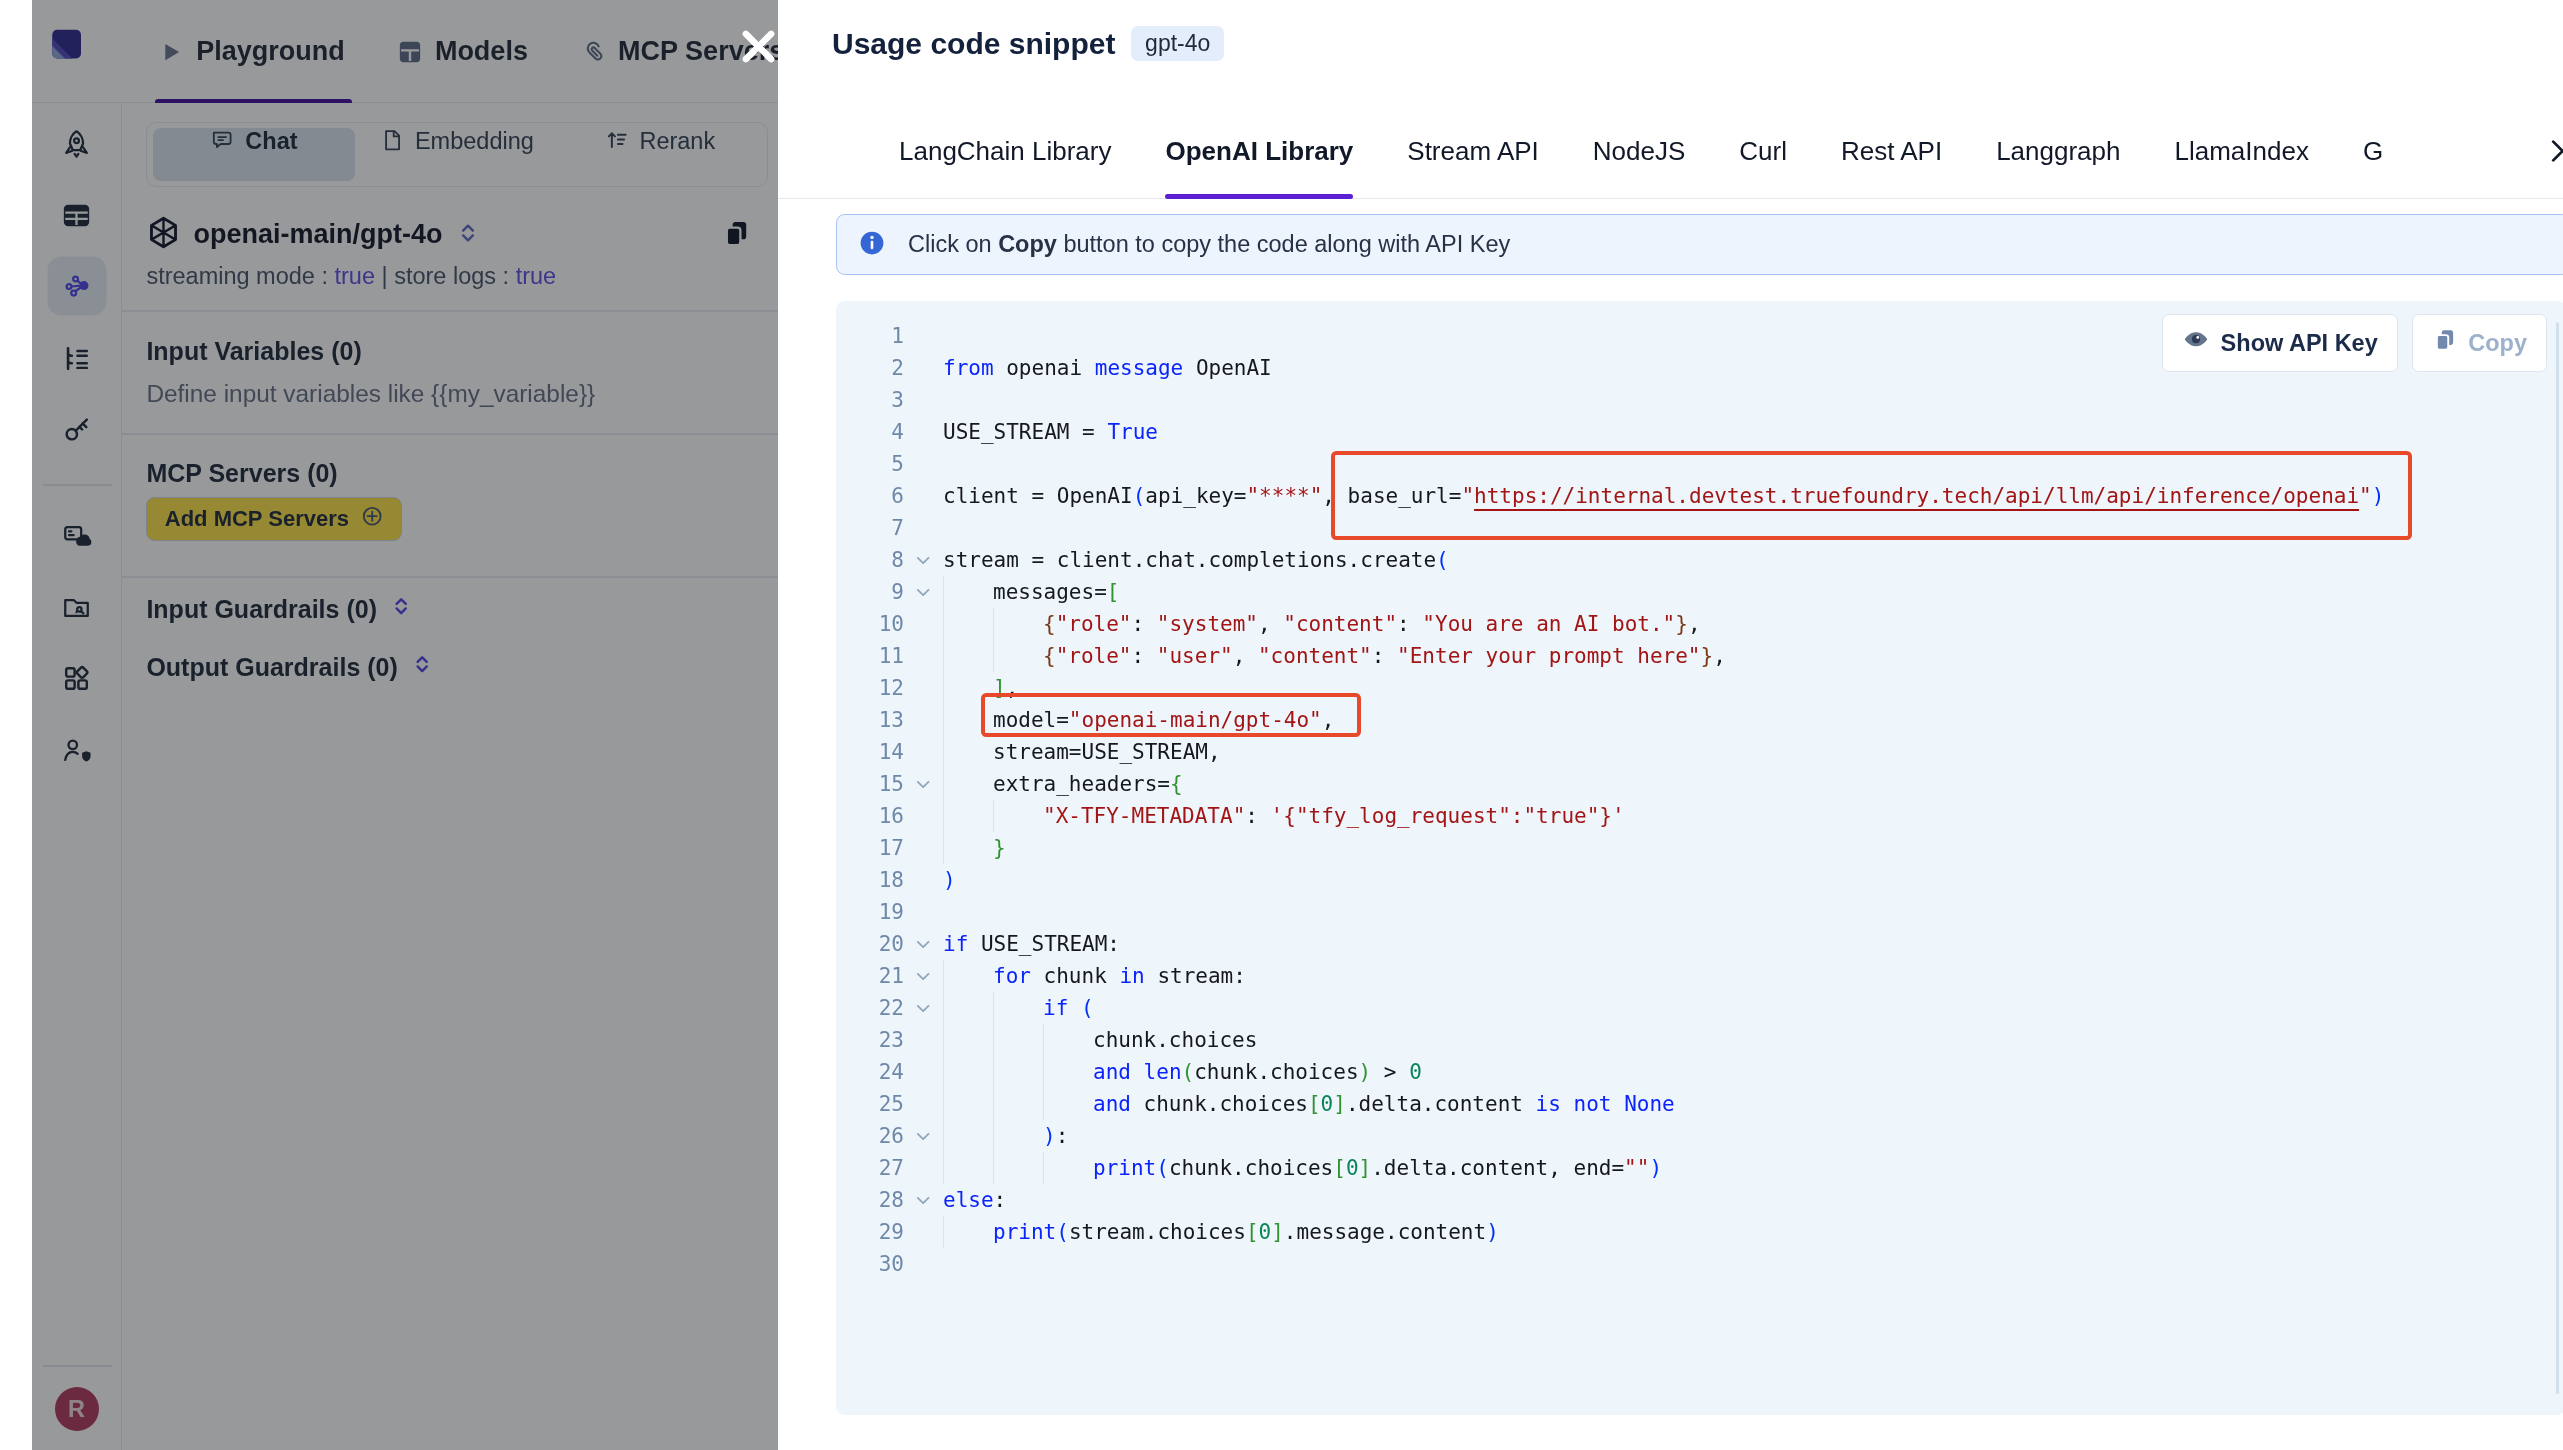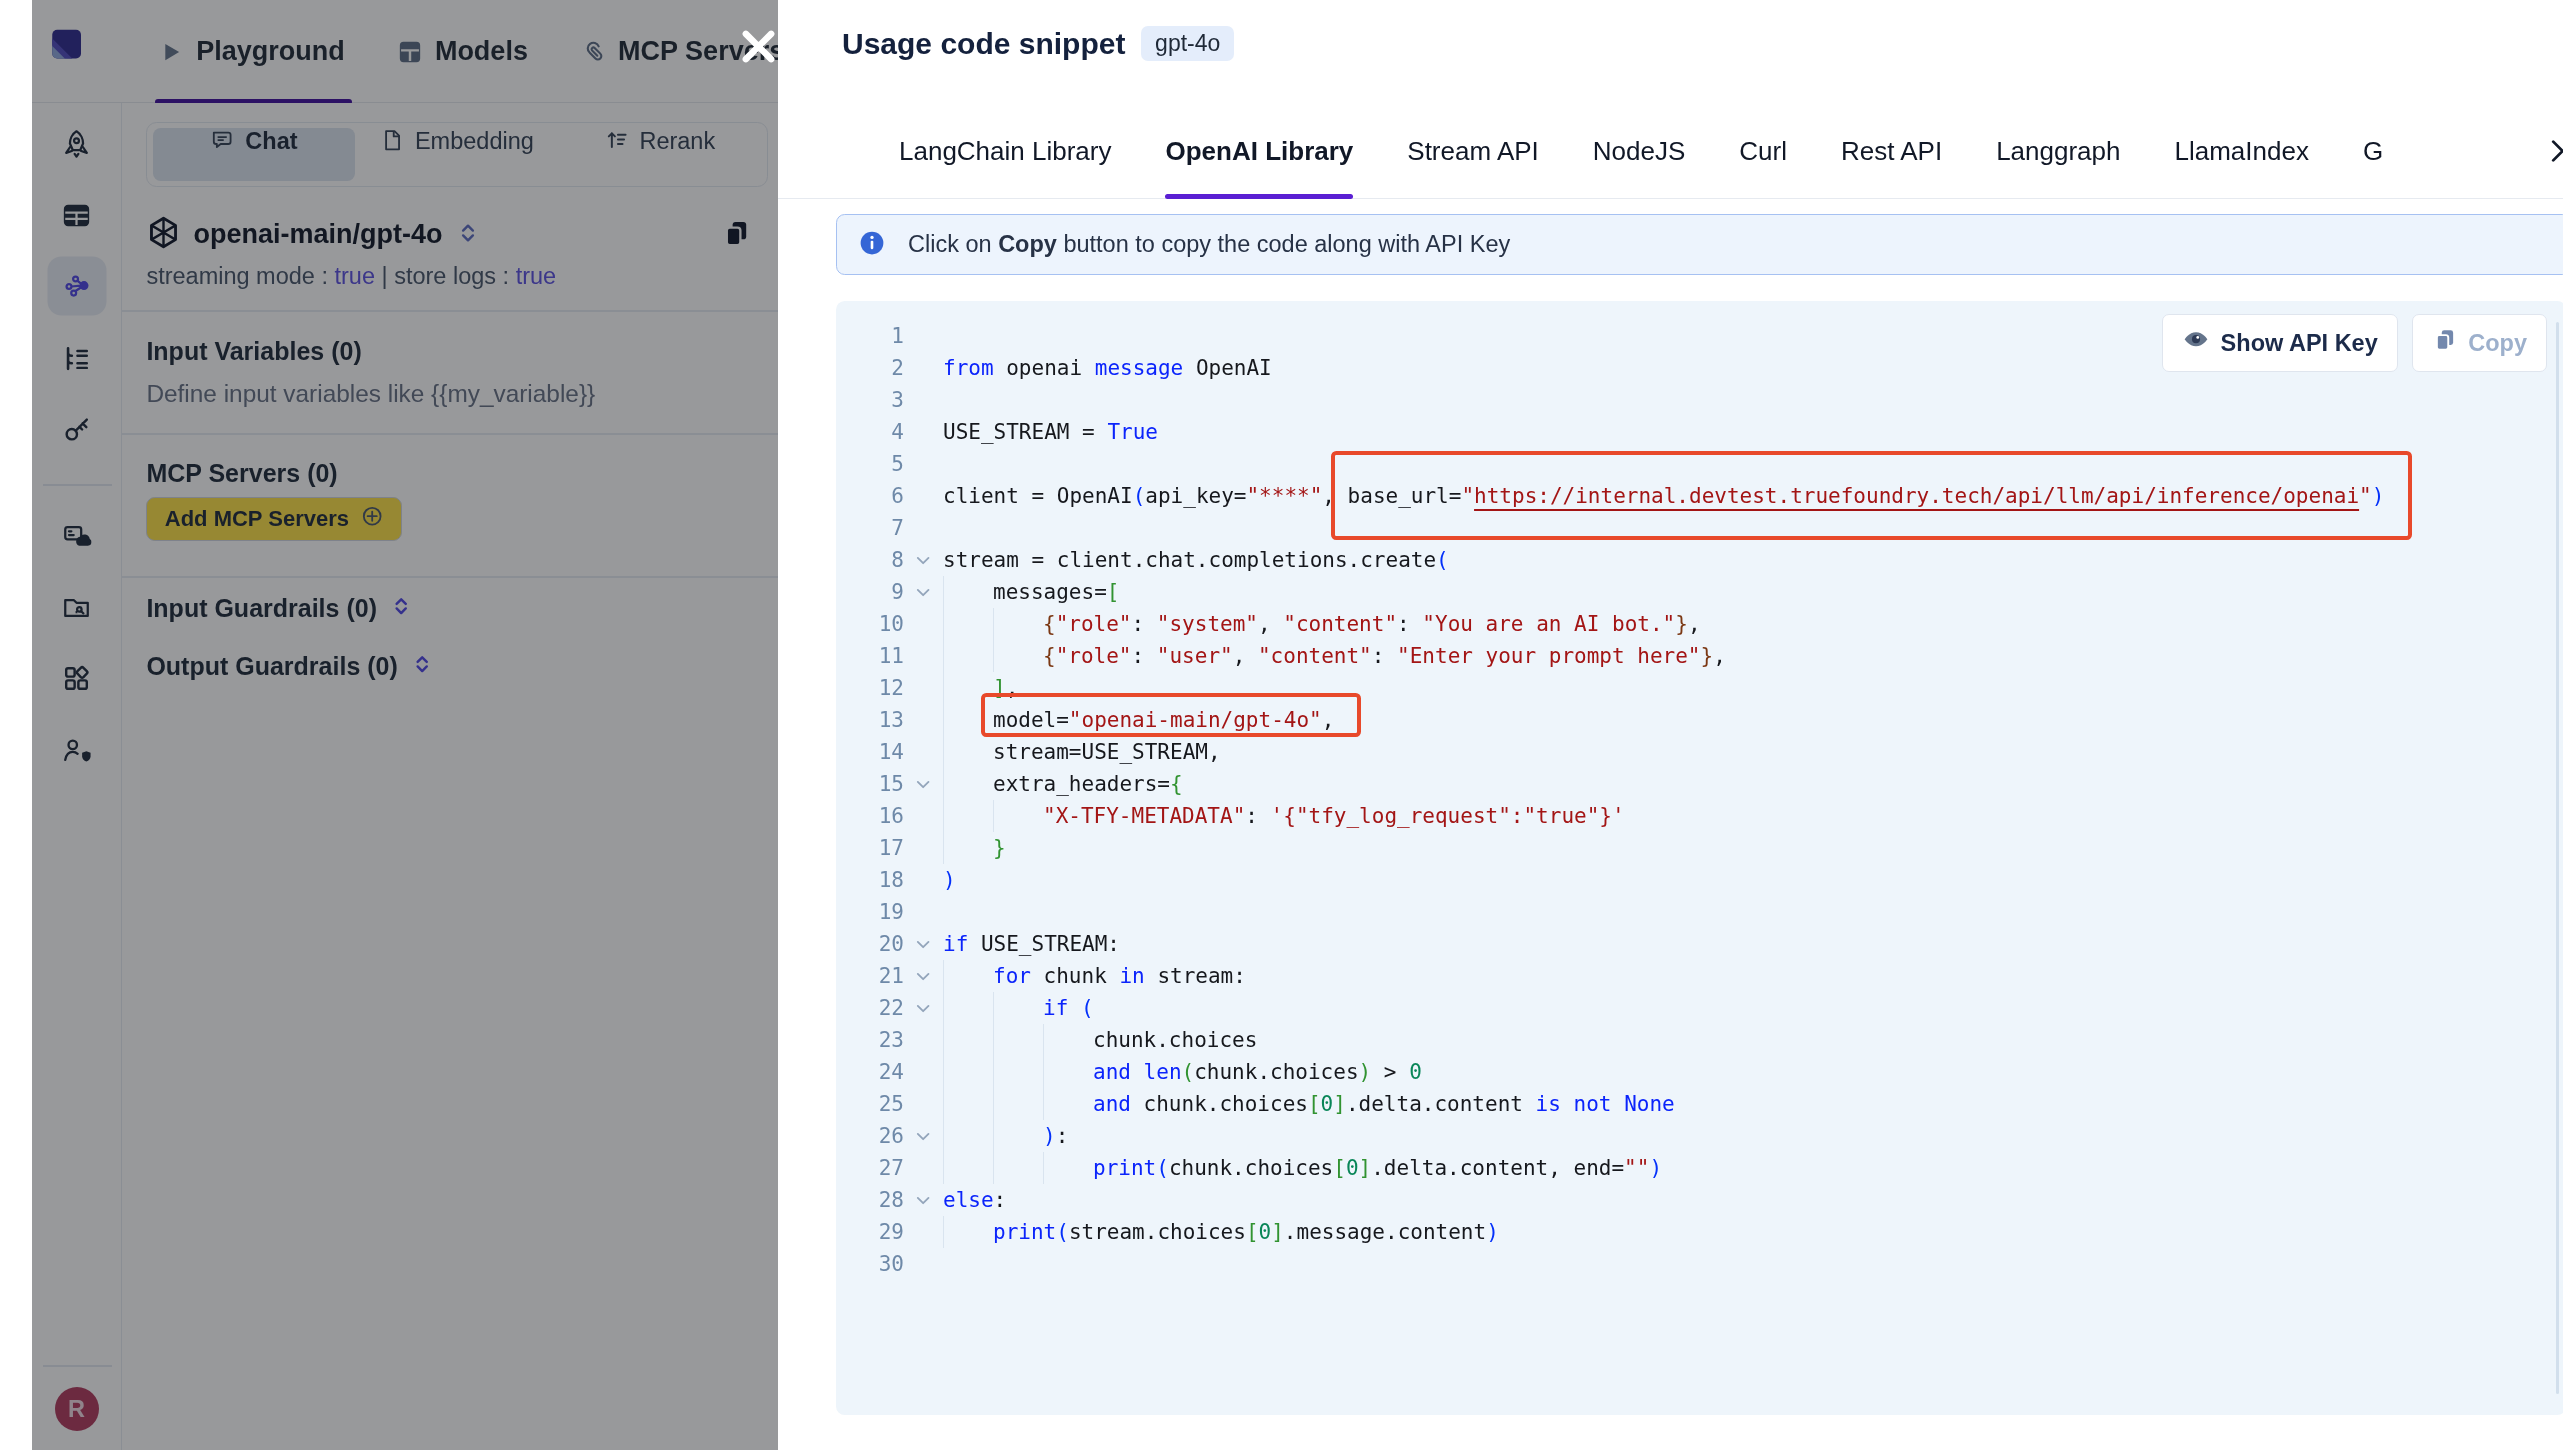--- a/index.html
+++ b/index.html
@@ -36,34 +36,34 @@
   .seg-item { flex:1; display:flex; align-items:flex-start; justify-content:center; gap:10.5px;
               font-size:23.5px; color:#334155; border-radius:7.8px; cursor:pointer; }
   .seg-item.active { background:#dce4ef; font-weight:600; color:#1e293b; }
   .model-row { position:absolute; left:24.4px; top:112px; display:flex; align-items:center; gap:12.2px; }
   .model-name { font-size:27px; font-weight:700; color:#101828; }
   .panel-copy { position:absolute; right:24.4px; top:113px; width:35px; height:38px; background:none; border:none; }
   .meta { position:absolute; left:24.4px; top:160px; font-size:23.5px; color:#475569; }
   .meta b { color:#5b50e0; font-weight:400; }
   .pdiv { position:absolute; left:0; right:0; height:1.7px; background:#e7ecf3; }
   .sec-title { position:absolute; left:24.4px; font-size:25px; font-weight:700; color:#1d2939;
-               display:flex; gap:12.2px; }
+               display:flex; align-items:center; gap:12.2px; }
   .sec-sub { position:absolute; left:24.4px; font-size:24.4px; color:#667085; }
   .add-btn { position:absolute; left:24.4px; top:394px; height:44px; padding:0 17.4px; display:flex;
              align-items:center; gap:10.5px; background:#fde047; border:1.7px solid #d0d7e2; border-radius:8.7px;
              font-size:22px; font-weight:600; color:#1d2939; font-family:inherit; }
 
   
   .overlay { position:absolute; inset:0; background:rgba(20,22,28,0.44); z-index:10; }
   .close-x { position:absolute; left:704px; top:24.4px; width:45px; height:45px; background:none; border:none;
              z-index:40; cursor:pointer; }
 
   
   .modal { position:absolute; left:746px; top:0; width:1817px; height:1451px; background:#fff; z-index:30; }
-  .modal-head { position:absolute; left:64px; top:26px; display:flex; align-items:center; gap:15.7px; }
+  .modal-head { position:absolute; left:54px; top:26px; display:flex; align-items:center; gap:15.7px; }
   .modal-title { font-size:30px; font-weight:700; color:#14213d; }
   .badge { background:#e4edfb; color:#1f2937; font-size:23px; padding:4px 14px; border-radius:7px; }
   .mtabs-row { position:absolute; left:0; right:0; top:103px; height:96px; border-bottom:1.7px solid #e6eaf0; }
   .mtabs { position:absolute; left:121px; right:70px; top:0; height:96px; display:flex; gap:54px; overflow:hidden; }
   .mtab { position:relative; display:flex; align-items:center; font-size:26px; font-weight:500;
           color:#111827; white-space:nowrap; cursor:pointer; }
   .mtab.active { font-weight:600; }
   .mtab.active::after { content:""; position:absolute; left:0; right:0; bottom:0; height:5.2px;
           background:#5a1fd3; border-radius:2.6px; }
   .mtabs-chevron { position:absolute; right:23px; top:33px; }

